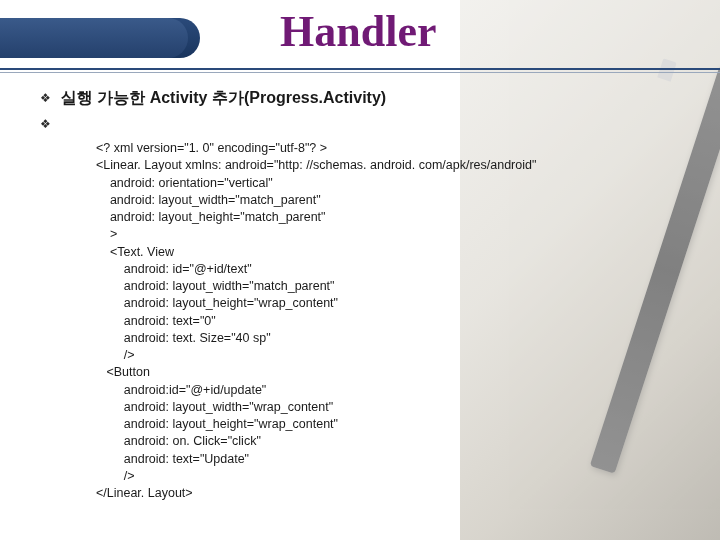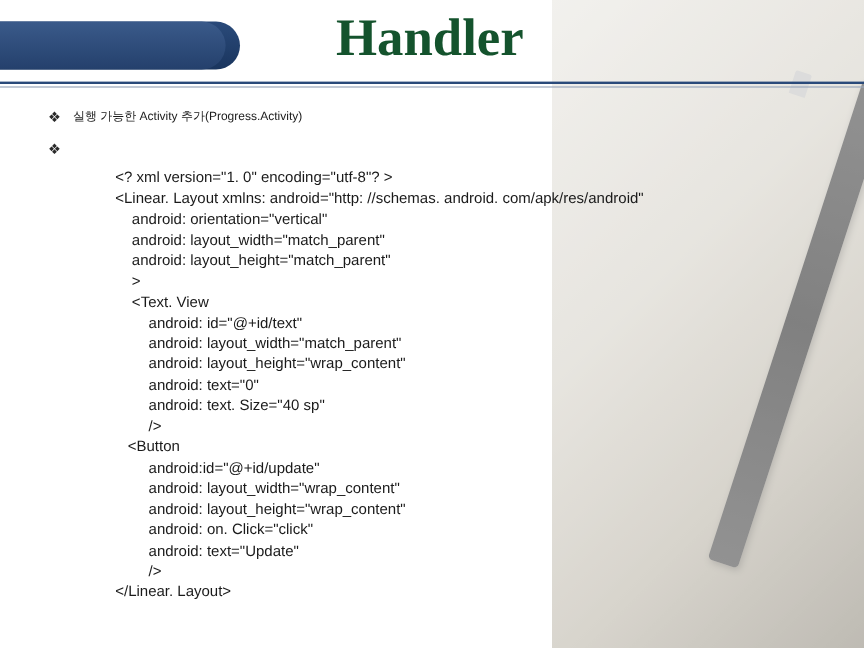--- a/index.html
+++ b/index.html
@@ -70,21 +70,21 @@
     width: 188px;
     background: linear-gradient(180deg, #3a5a8a 0%, #24406c 100%);
     border-radius: 0 20px 20px 0;
   }
   .title-text {
     position: absolute;
     left: 280px;
     top: -4px;
     font-size: 44px;
     font-weight: 700;
-    color: #14532d;
+    color: #701a75;
     font-family: Georgia, "Times New Roman", serif;
   }
   .underline1 {
     position: absolute;
     left: 0;
     top: 58px;
     width: 720px;
     height: 2px;
     background: #2a4a7a;
   }
@@ -106,22 +106,22 @@
     align-items: flex-start;
     margin-bottom: 6px;
   }
   .bullet-icon {
     font-size: 12px;
     color: #2a2a2a;
     margin-right: 10px;
     line-height: 20px;
   }
   .bullet-text {
-    font-size: 10px;
-    font-weight: 400;
+    font-size: 16px;
+    font-weight: 700;
     color: #1a1a1a;
     line-height: 20px;
   }
   .code-block {
     font-size: 12.5px;
     color: #1a1a1a;
     line-height: 1.38;
     padding-left: 56px;
     white-space: pre;
     font-family: "Malgun Gothic", Arial, sans-serif;

